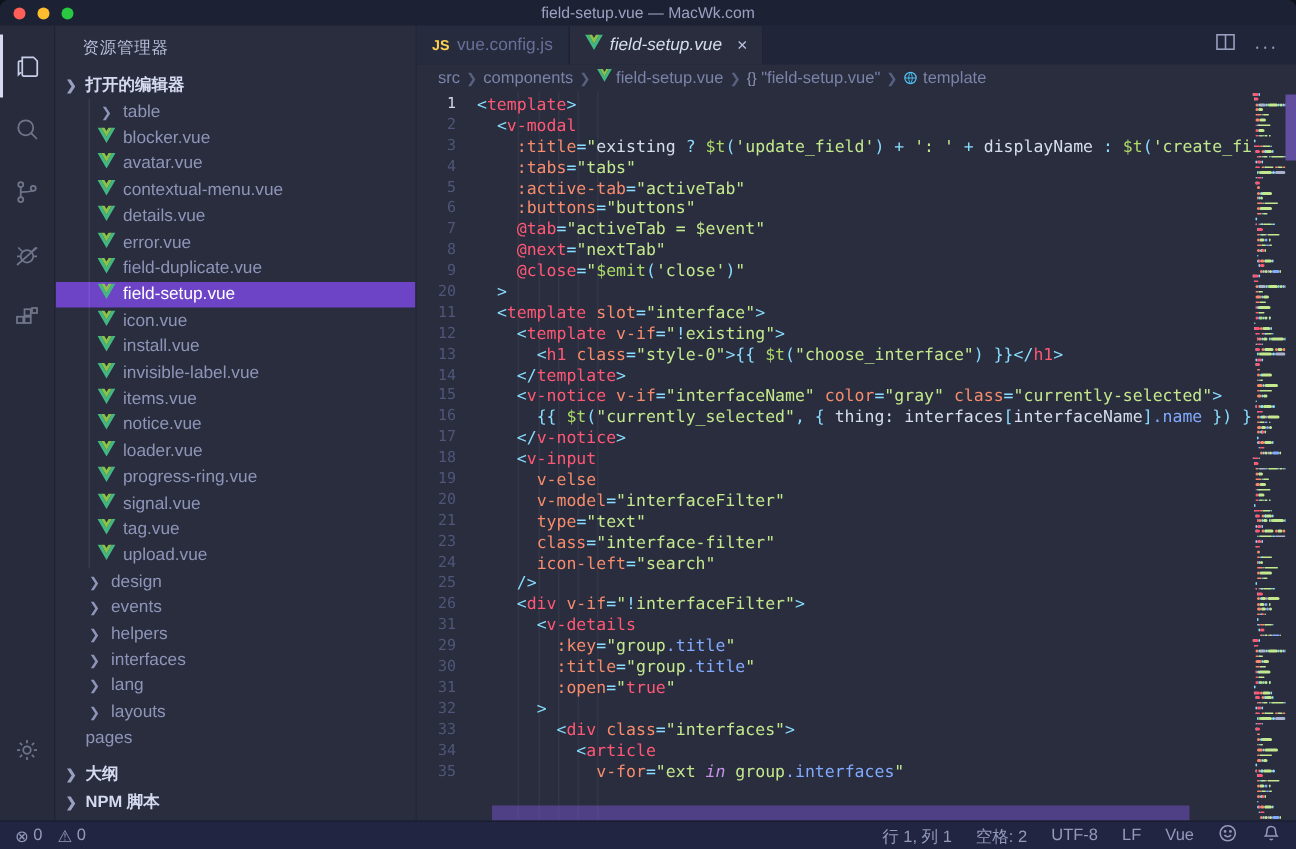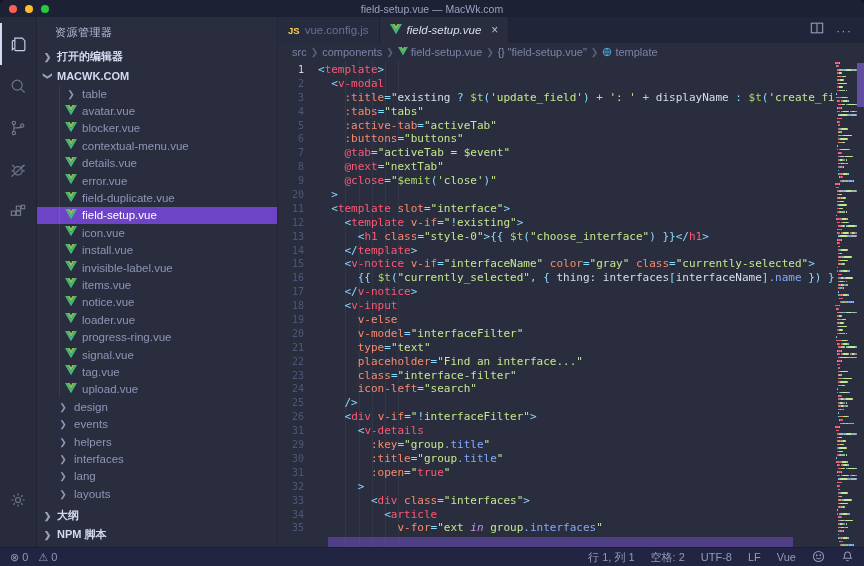--- a/index.html
+++ b/index.html
@@ -167,42 +167,38 @@
           </svg>
       </div>
     </div>
 
     <div class="sidebar">
       <div class="sidebar-title">资源管理器</div>
       <div class="section-row">
         <span class="chev">❯</span>
         <span>打开的编辑器</span>
       </div>
-      <div class="section-row">
-        <span class="chev" style="transform:rotate(90deg)">❯</span>
-        <span>MACWK.COM</span>
-      </div>
       <div class="tree" id="file-tree">
           <div class="tree-row lvl2">
             <span class="folder-chev">❯</span>
             <span class="tree-label">table</span>
           </div>
           <div class="tree-row lvl2">
             <span><svg class="vue-icon" viewBox="0 0 24 22">
                 <path d="M0 0h4.8L12 12.3 19.2 0H24L12 20.7z" fill="#41b883"></path>
                 <path d="M4.8 0h4.4L12 4.7 14.8 0h4.4L12 12.3z" fill="#8bc34a"></path>
               </svg></span>
+            <span class="tree-label">blocker.vue</span>
+          </div>
+          <div class="tree-row lvl2">
+            <span><svg class="vue-icon" viewBox="0 0 24 22">
+                <path d="M0 0h4.8L12 12.3 19.2 0H24L12 20.7z" fill="#41b883"></path>
+                <path d="M4.8 0h4.4L12 4.7 14.8 0h4.4L12 12.3z" fill="#8bc34a"></path>
+              </svg></span>
             <span class="tree-label">avatar.vue</span>
-          </div>
-          <div class="tree-row lvl2">
-            <span><svg class="vue-icon" viewBox="0 0 24 22">
-                <path d="M0 0h4.8L12 12.3 19.2 0H24L12 20.7z" fill="#41b883"></path>
-                <path d="M4.8 0h4.4L12 4.7 14.8 0h4.4L12 12.3z" fill="#8bc34a"></path>
-              </svg></span>
-            <span class="tree-label">blocker.vue</span>
           </div>
           <div class="tree-row lvl2">
             <span><svg class="vue-icon" viewBox="0 0 24 22">
                 <path d="M0 0h4.8L12 12.3 19.2 0H24L12 20.7z" fill="#41b883"></path>
                 <path d="M4.8 0h4.4L12 4.7 14.8 0h4.4L12 12.3z" fill="#8bc34a"></path>
               </svg></span>
             <span class="tree-label">contextual-menu.vue</span>
           </div>
           <div class="tree-row lvl2">
             <span><svg class="vue-icon" viewBox="0 0 24 22">
@@ -421,21 +417,20 @@
             <div class="code-line"><span class="ln">12</span><span class="lc"><span class="tk-w">    </span><span class="tk-p">&lt;</span><span class="tk-t">template</span><span class="tk-w"> </span><span class="tk-a">v-if</span><span class="tk-p">=</span><span class="tk-s">"</span><span class="tk-p">!</span><span class="tk-s">existing"</span><span class="tk-p">&gt;</span></span></div>
             <div class="code-line"><span class="ln">13</span><span class="lc"><span class="tk-w">      </span><span class="tk-p">&lt;</span><span class="tk-t">h1</span><span class="tk-w"> </span><span class="tk-a">class</span><span class="tk-p">=</span><span class="tk-s">"style-0"</span><span class="tk-p">&gt;{{ </span><span class="tk-f">$t</span><span class="tk-p">(</span><span class="tk-s">"choose_interface"</span><span class="tk-p">) }}&lt;/</span><span class="tk-t">h1</span><span class="tk-p">&gt;</span></span></div>
             <div class="code-line"><span class="ln">14</span><span class="lc"><span class="tk-w">    </span><span class="tk-p">&lt;/</span><span class="tk-t">template</span><span class="tk-p">&gt;</span></span></div>
             <div class="code-line"><span class="ln">15</span><span class="lc"><span class="tk-w">    </span><span class="tk-p">&lt;</span><span class="tk-t">v-notice</span><span class="tk-w"> </span><span class="tk-a">v-if</span><span class="tk-p">=</span><span class="tk-s">"interfaceName"</span><span class="tk-w"> </span><span class="tk-a">color</span><span class="tk-p">=</span><span class="tk-s">"gray"</span><span class="tk-w"> </span><span class="tk-a">class</span><span class="tk-p">=</span><span class="tk-s">"currently-selected"</span><span class="tk-p">&gt;</span></span></div>
             <div class="code-line"><span class="ln">16</span><span class="lc"><span class="tk-w">      </span><span class="tk-p">{{ </span><span class="tk-f">$t</span><span class="tk-p">(</span><span class="tk-s">"currently_selected"</span><span class="tk-p">, { </span><span class="tk-i">thing: interfaces</span><span class="tk-p">[</span><span class="tk-i">interfaceName</span><span class="tk-p">]</span><span class="tk-d">.name</span><span class="tk-p"> }) }}</span></span></div>
             <div class="code-line"><span class="ln">17</span><span class="lc"><span class="tk-w">    </span><span class="tk-p">&lt;/</span><span class="tk-t">v-notice</span><span class="tk-p">&gt;</span></span></div>
             <div class="code-line"><span class="ln">18</span><span class="lc"><span class="tk-w">    </span><span class="tk-p">&lt;</span><span class="tk-t">v-input</span></span></div>
             <div class="code-line"><span class="ln">19</span><span class="lc"><span class="tk-w">      </span><span class="tk-a">v-else</span></span></div>
             <div class="code-line"><span class="ln">20</span><span class="lc"><span class="tk-w">      </span><span class="tk-a">v-model</span><span class="tk-p">=</span><span class="tk-s">"interfaceFilter"</span></span></div>
             <div class="code-line"><span class="ln">21</span><span class="lc"><span class="tk-w">      </span><span class="tk-a">type</span><span class="tk-p">=</span><span class="tk-s">"text"</span></span></div>
-            <div class="code-line"><span class="ln">22</span><span class="lc"><span class="tk-w">      </span><span class="tk-a">placeholder</span><span class="tk-p">=</span><span class="tk-s">"Find an interface..."</span></span></div>
             <div class="code-line"><span class="ln">23</span><span class="lc"><span class="tk-w">      </span><span class="tk-a">class</span><span class="tk-p">=</span><span class="tk-s">"interface-filter"</span></span></div>
             <div class="code-line"><span class="ln">24</span><span class="lc"><span class="tk-w">      </span><span class="tk-a">icon-left</span><span class="tk-p">=</span><span class="tk-s">"search"</span></span></div>
             <div class="code-line"><span class="ln">25</span><span class="lc"><span class="tk-w">    </span><span class="tk-p">/&gt;</span></span></div>
             <div class="code-line"><span class="ln">26</span><span class="lc"><span class="tk-w">    </span><span class="tk-p">&lt;</span><span class="tk-t">div</span><span class="tk-w"> </span><span class="tk-a">v-if</span><span class="tk-p">=</span><span class="tk-s">"</span><span class="tk-p">!</span><span class="tk-s">interfaceFilter"</span><span class="tk-p">&gt;</span></span></div>
             <div class="code-line"><span class="ln">31</span><span class="lc"><span class="tk-w">      </span><span class="tk-p">&lt;</span><span class="tk-t">v-details</span></span></div>
             <div class="code-line"><span class="ln">29</span><span class="lc"><span class="tk-w">        </span><span class="tk-a">:key</span><span class="tk-p">=</span><span class="tk-s">"group</span><span class="tk-d">.title</span><span class="tk-s">"</span></span></div>
             <div class="code-line"><span class="ln">30</span><span class="lc"><span class="tk-w">        </span><span class="tk-a">:title</span><span class="tk-p">=</span><span class="tk-s">"group</span><span class="tk-d">.title</span><span class="tk-s">"</span></span></div>
             <div class="code-line"><span class="ln">31</span><span class="lc"><span class="tk-w">        </span><span class="tk-a">:open</span><span class="tk-p">=</span><span class="tk-s">"</span><span class="tk-b">true</span><span class="tk-s">"</span></span></div>
             <div class="code-line"><span class="ln">32</span><span class="lc"><span class="tk-w">      </span><span class="tk-p">&gt;</span></span></div>
             <div class="code-line"><span class="ln">33</span><span class="lc"><span class="tk-w">        </span><span class="tk-p">&lt;</span><span class="tk-t">div</span><span class="tk-w"> </span><span class="tk-a">class</span><span class="tk-p">=</span><span class="tk-s">"interfaces"</span><span class="tk-p">&gt;</span></span></div>

